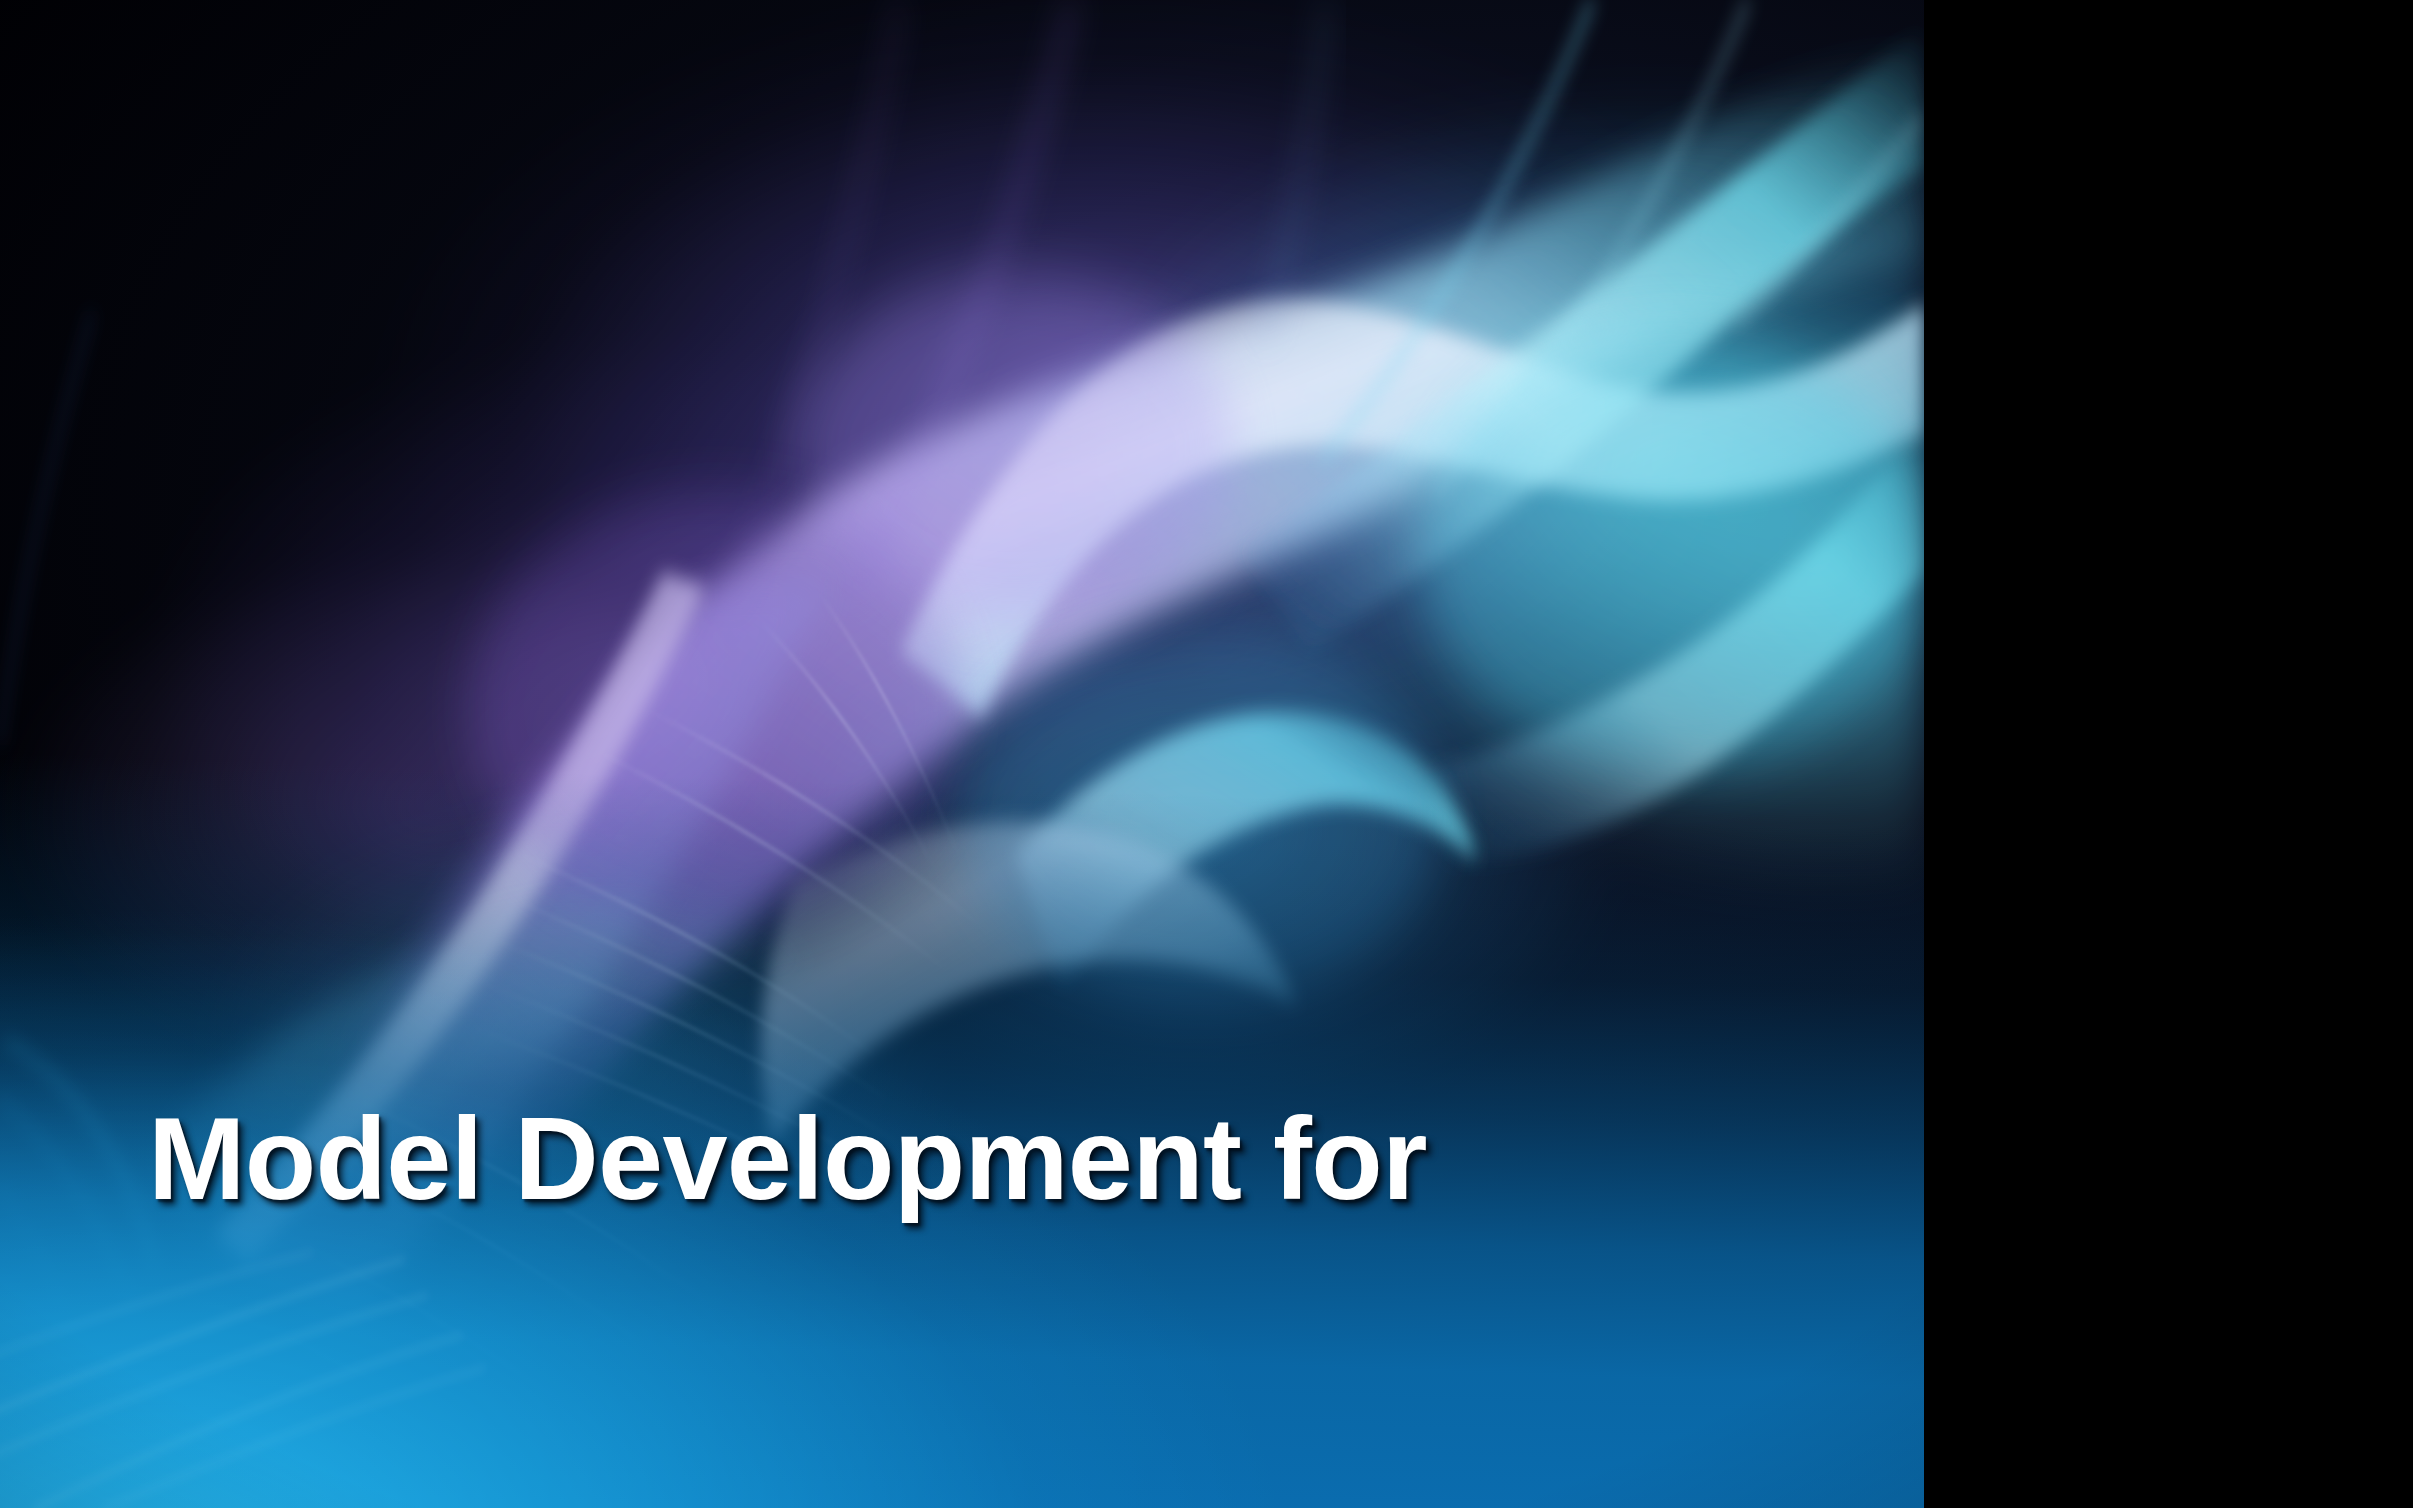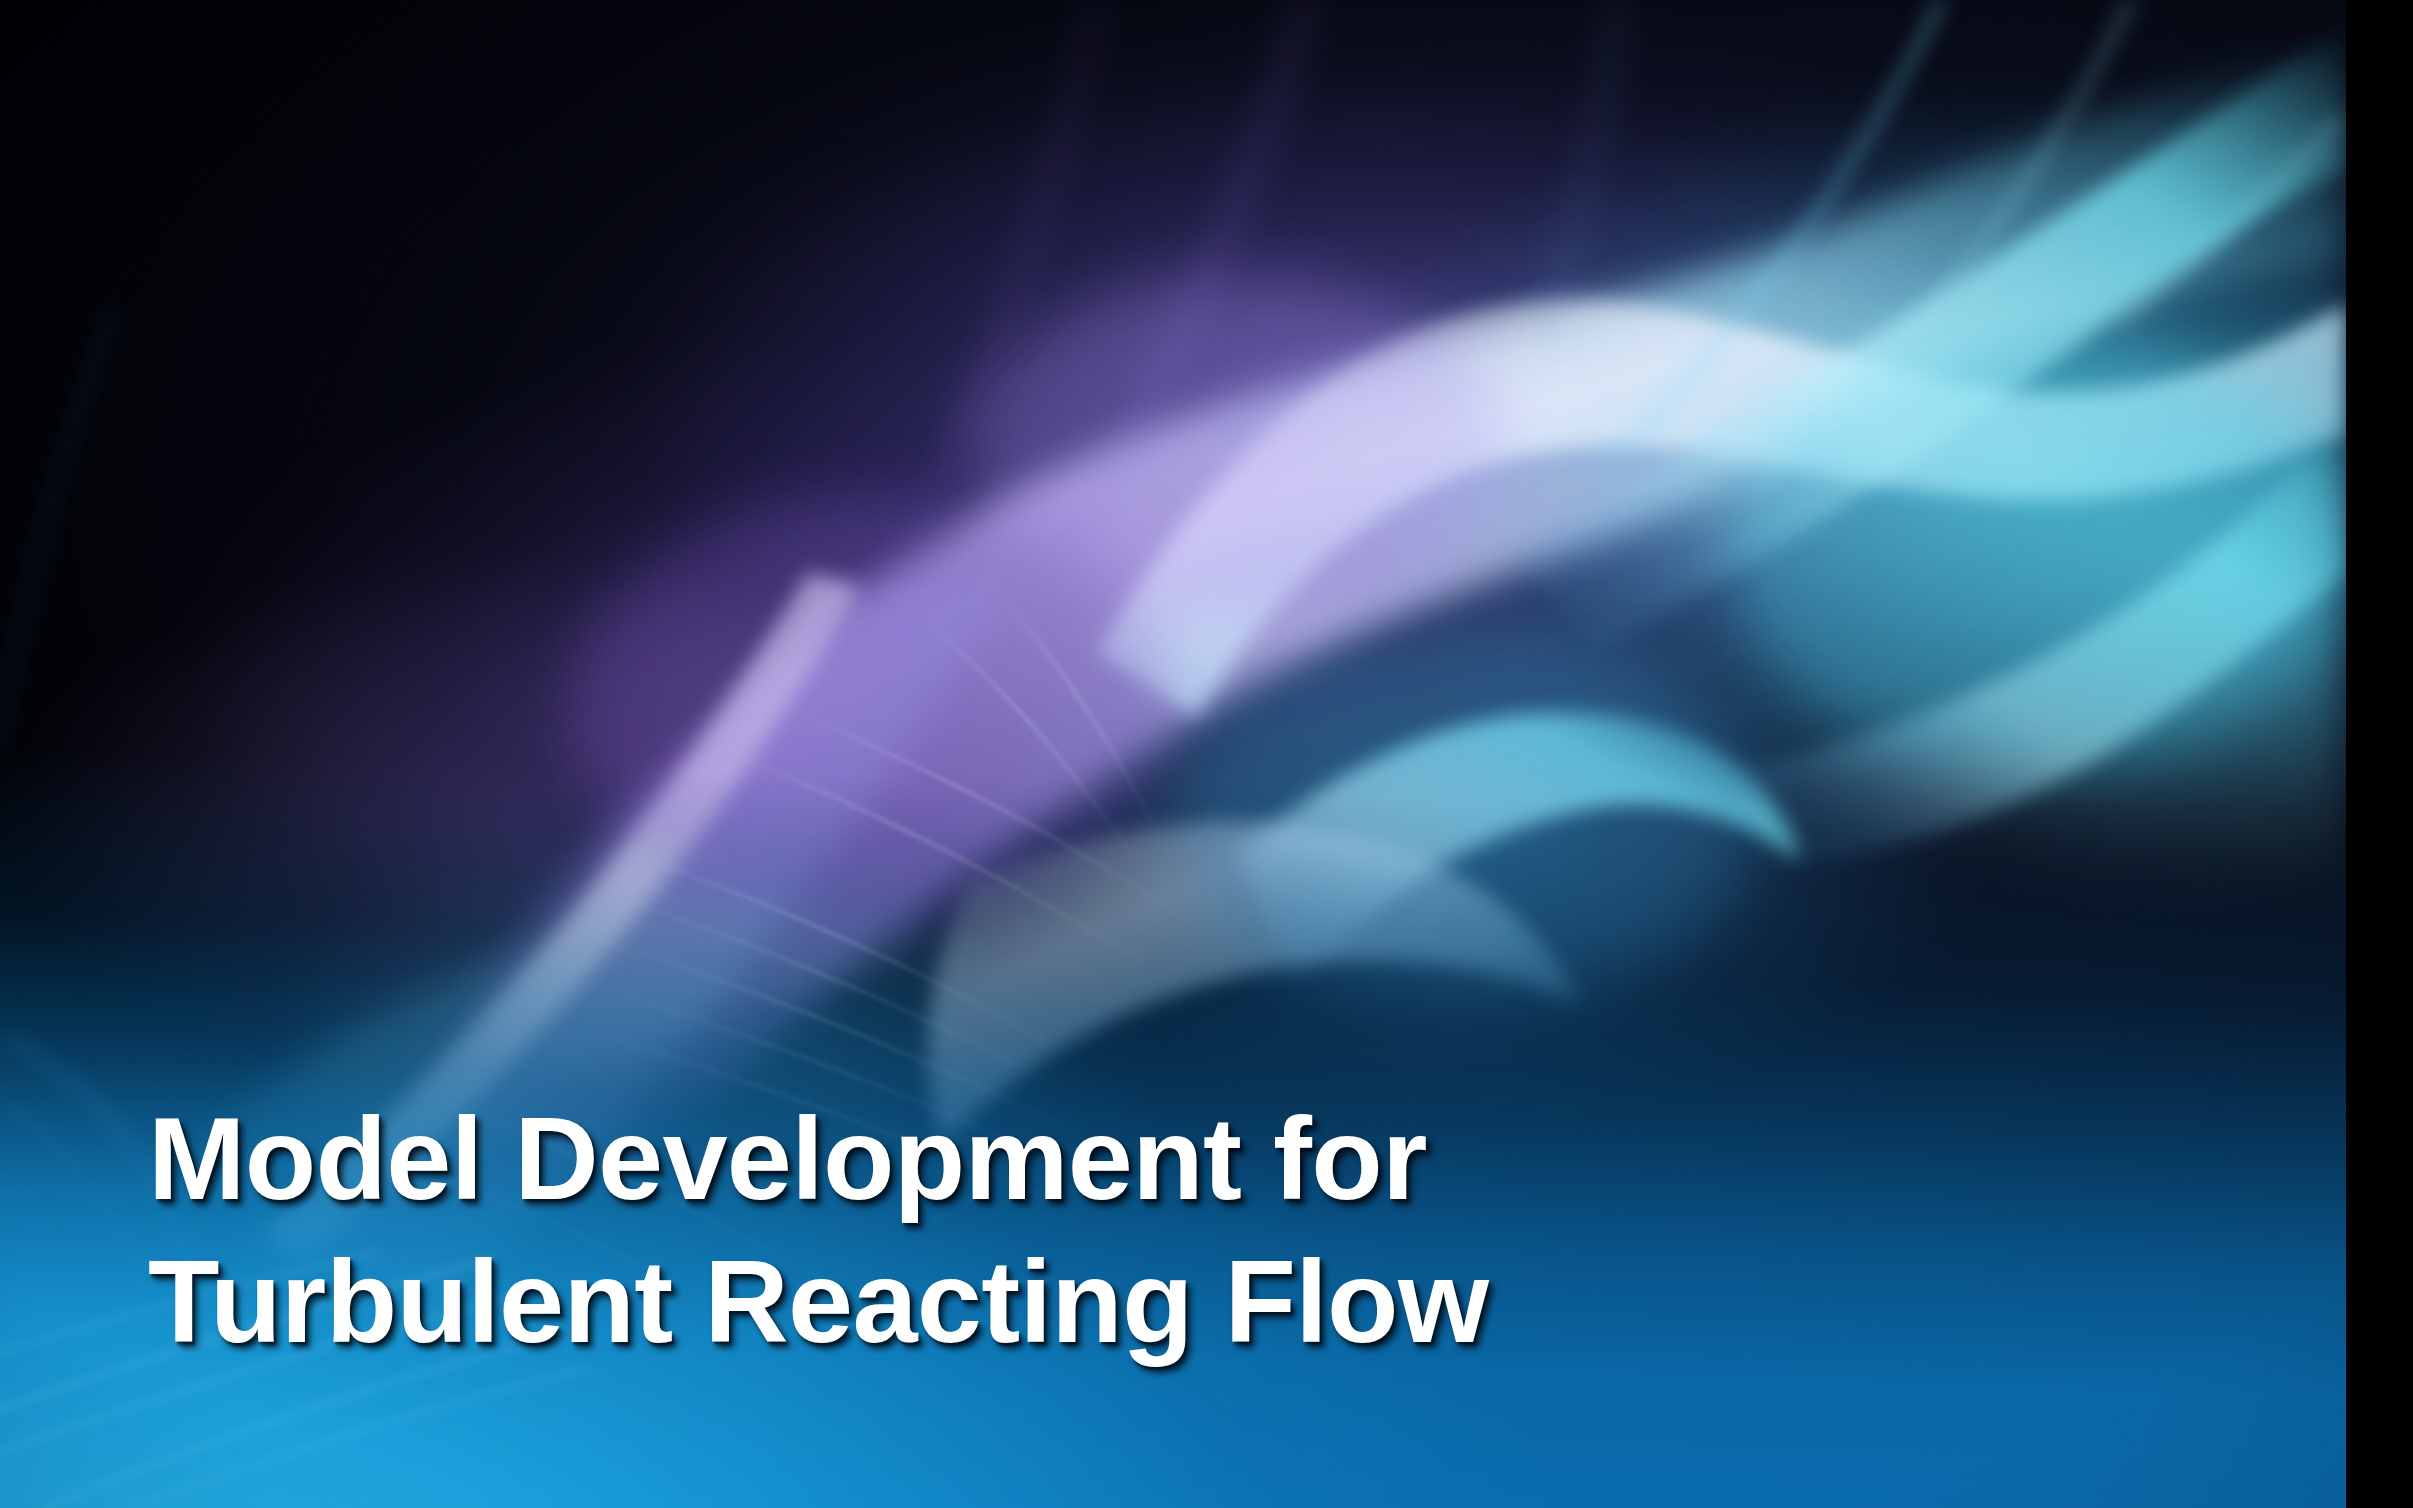--- a/index.html
+++ b/index.html
@@ -1,20 +1,20 @@
 <!DOCTYPE html>
 <html style="font-size:11.6px"><head>
 <meta charset="utf-8">
 <style>
   html,body{margin:0;padding:0;background:#000;}
   body{font-family:"Liberation Sans","DejaVu Sans",sans-serif;}
 
   #slide{
     position:relative;
-    width:2346px;
+    width:1924px;
     height:1509px;
     overflow:hidden;
     background:#c2410c;
   }
 
   
   .layer{position:absolute;inset:0;pointer-events:none;}
 
   #base{
     background:
@@ -244,17 +244,16 @@
         <path d="M 180,2085 C 400,2010 620,1940 840,1890" stroke-width="3"></path>
         <path d="M -40,1880 C 160,1820 360,1770 540,1730" stroke-width="3"></path>
       </g>
     </svg>
   </div>
 
   <div class="layer" id="vignette"></div>
 
   <div id="title-block">
     <div class="title-line">Model Development for</div>
-    <div class="title-line">Turbulent Reacting Flow</div>
   </div>
 
 </div>
 
 
 </body></html>

